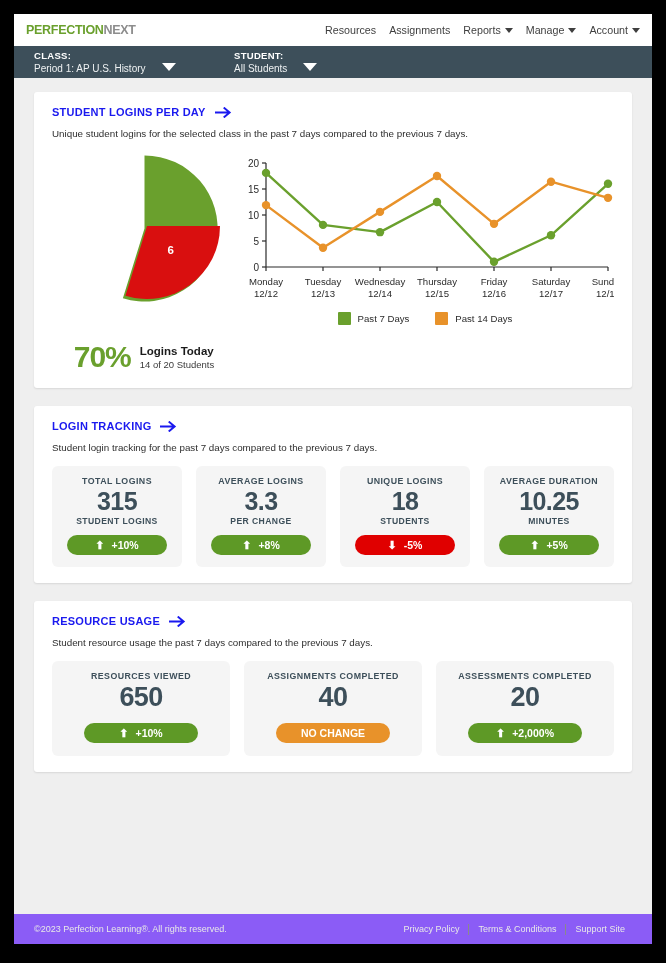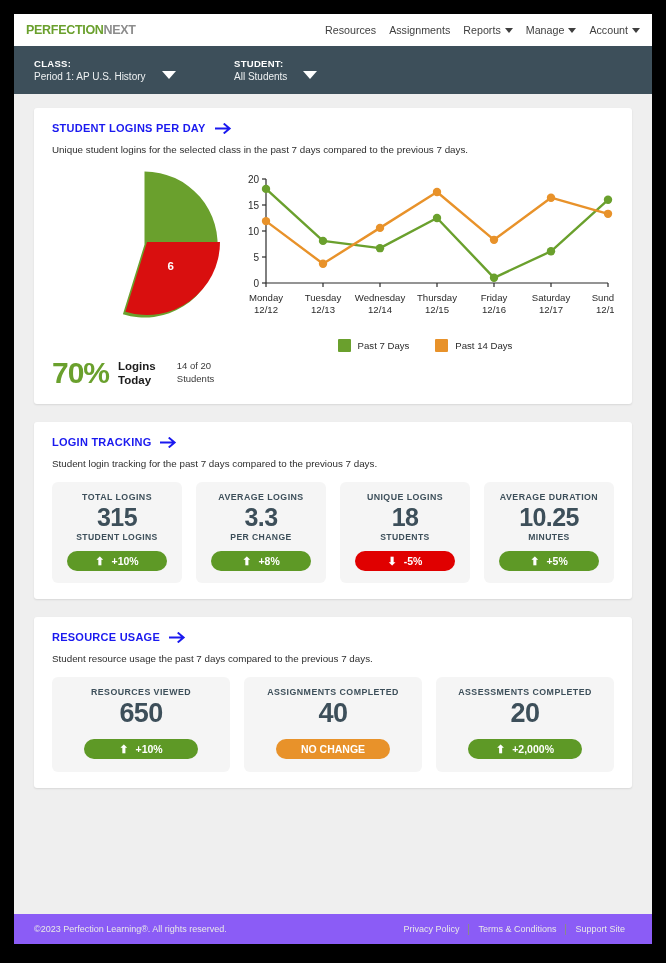--- a/index.html
+++ b/index.html
@@ -33,21 +33,21 @@
     cursor: pointer; white-space: nowrap;
   }
   .caret {
     width: 0; height: 0; border-left: 4px solid transparent;
     border-right: 4px solid transparent; border-top: 5px solid #3f3f3f;
     display: inline-block;
   }
 
   
   .selbar {
-    background: #3d4f5a; height: 48px; flex: none;
+    background: #3d4f5a; height: 32px; flex: none;
     display: flex; align-items: center; padding: 0 0 0 20px;
     color: #ffffff;
   }
   .selgroup { display: flex; align-items: center; }
   .selgroup.first { width: 200px; }
   .sellabels { display: flex; flex-direction: column; justify-content: center; }
   .sellabel { font-size: 9.5px; font-weight: bold; letter-spacing: 0.3px; line-height: 13px; }
   .selvalue { font-size: 10px; line-height: 14px; color: #eef1f2; white-space: nowrap; }
   .caret-w {
     width: 0; height: 0; border-left: 7px solid transparent;
@@ -93,26 +93,26 @@
   .piecol { width: 205px; display: flex; flex-direction: column; align-items: center; }
   .pie-wrap { position: relative; width: 155px; height: 155px; }
   .pie-svg { display: block; }
   .pie-label {
     position: absolute; color: #ffffff; font-weight: bold; font-size: 12.5px;
   }
   .pie-label.a { left: 57px; top: 50px; }
   .pie-label.b { left: 101px; top: 93px; font-size: 11.5px; }
   .pie-foot { display: flex; align-items: center; gap: 9px; margin-top: 36px; }
   .pct { color: #6aa02d; font-size: 30px; font-weight: bold; letter-spacing: -1px; line-height: 1; }
-  .pct-txt { display: flex; flex-direction: row; }
+  .pct-txt { display: flex; flex-direction: column; }
   .pct-txt .t1 { font-size: 11.5px; font-weight: bold; color: #1b1b1b; line-height: 14px; }
   .pct-txt .t2 { font-size: 9.5px; color: #3a3a3a; line-height: 13px; }
 
   .linecol { flex: 1; padding-top: 4px; }
-  .legend { display: flex; justify-content: center; gap: 26px; margin-top: 14px; }
+  .legend { display: flex; justify-content: center; gap: 26px; margin-top: 3px; }
   .legitem { display: flex; align-items: center; gap: 7px; }
   .legswatch { width: 13px; height: 13px; border-radius: 1px; }
   .legtxt { font-size: 9.6px; color: #2b2b2b; }
 
   
   .statrow { display: flex; gap: 14px; margin-top: 13px; }
   .stat {
     flex: 1; background: #f5f5f5; border-radius: 6px;
     padding: 10px 8px 12px 8px; text-align: center;
   }

